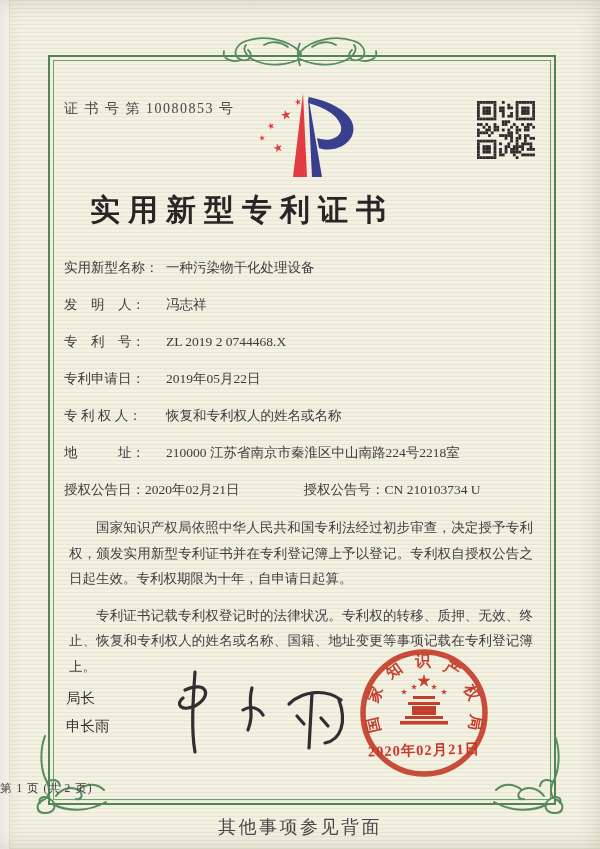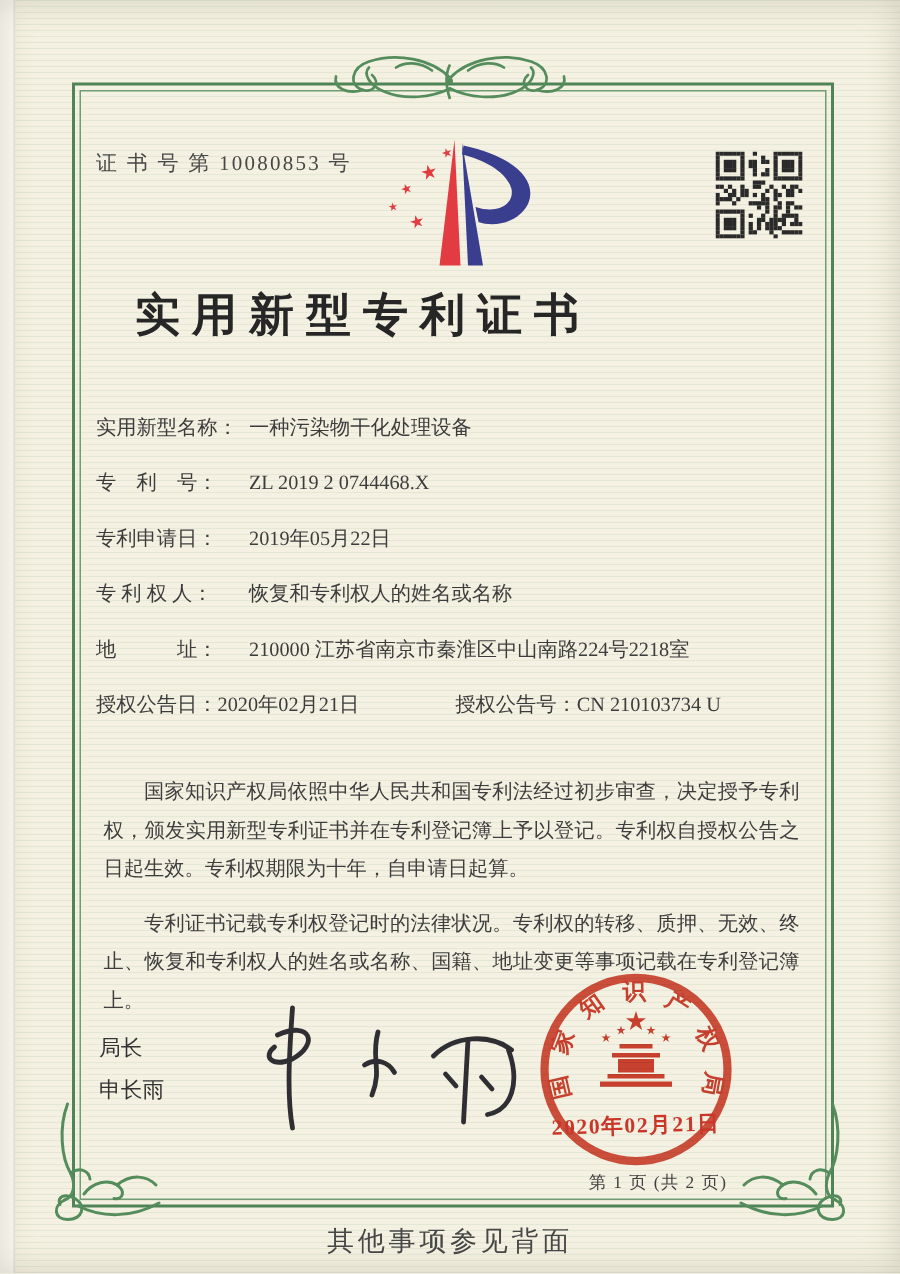--- a/index.html
+++ b/index.html
@@ -22,39 +22,39 @@
     border:2px solid #4f8457;}
   .frame-inner{position:absolute;inset:3px;border:1px solid #6f9d74;}
   .cert-no{position:absolute;left:64px;top:100px;font-size:14px;
     letter-spacing:1.5px;color:#474747;white-space:pre;}
   .logo{position:absolute;left:246px;top:84px;width:132px;height:100px;}
   .qr{position:absolute;left:477px;top:101px;width:58px;height:58px;}
   .title{position:absolute;left:0;width:484px;top:190px;text-align:center;
     font-size:30px;font-weight:600;letter-spacing:8px;color:#262626;}
   .fields{position:absolute;left:64px;top:261px;width:482px;
     font-size:13.5px;color:#3c3c3c;}
-  .frow{display:flex;height:14px;margin-bottom:23px;line-height:14px;margin-top:17px;}
+  .frow{display:flex;height:14px;margin-bottom:23px;line-height:14px;}
   .flabel{flex:none;width:102px;white-space:pre;}
   .fvalue{white-space:pre;}
   .grant{display:flex;height:14px;line-height:14px;margin-top:8px;}
   .grant .pair2{margin-left:64px;}
   .bodytext{position:absolute;left:58px;top:504px;width:486px;
     font-size:13.5px;line-height:25.5px;color:#3e3e3e;text-align:justify;}
   .bodytext p{margin:11px;text-indent:2em;}
   .signoff{position:absolute;left:66px;top:689px;
     font-family:"Liberation Sans","DejaVu Sans",sans-serif;
     font-size:14.5px;color:#343434;font-weight:500;}
   .signoff .name{margin-top:9px;}
   .signature{position:absolute;left:155px;top:660px;width:210px;height:100px;}
   .seal{position:absolute;left:348px;top:637px;width:152px;height:152px;
     mix-blend-mode:multiply;opacity:.95;}
   .seal-date{position:absolute;left:348px;top:741px;width:152px;text-align:center;
     font-size:14.5px;font-weight:bold;color:#c9372a;letter-spacing:1px;
     transform:rotate(-1.5deg);}
-  .page-info{position:absolute;left:0;width:485px;top:781px;text-align:right;
+  .page-info{position:absolute;left:0;width:485px;top:781px;text-align:left;
     font-size:11.5px;letter-spacing:1px;color:#3f3f3f;}
   .back-note{position:absolute;left:0;width:600px;top:815px;text-align:center;
     font-size:18px;letter-spacing:2.5px;color:#474747;}
   .orn-top{position:absolute;left:208px;top:33px;width:184px;height:46px;}
   .orn-bl{position:absolute;left:30px;top:732px;width:84px;height:84px;}
   .orn-br{position:absolute;left:486px;top:732px;width:84px;height:84px;}
   svg{display:block;}
 </style>
 </head>
 <body>
@@ -331,20 +331,24 @@
   </svg>
 
 <div class="title">实用新型专利证书</div>
 
 <div class="fields">
   <div class="frow">
     <span class="flabel">实用新型名称：</span>
     <span class="fvalue">一种污染物干化处理设备</span>
   </div>
   <div class="frow">
+    <span class="flabel">发　明　人：</span>
+    <span class="fvalue">冯志祥</span>
+  </div>
+  <div class="frow">
     <span class="flabel">专　利　号：</span>
     <span class="fvalue">ZL 2019 2 0744468.X</span>
   </div>
   <div class="frow">
     <span class="flabel">专利申请日：</span>
     <span class="fvalue">2019年05月22日</span>
   </div>
   <div class="frow">
     <span class="flabel">专 利 权 人：</span>
     <span class="fvalue">恢复和专利权人的姓名或名称</span>

